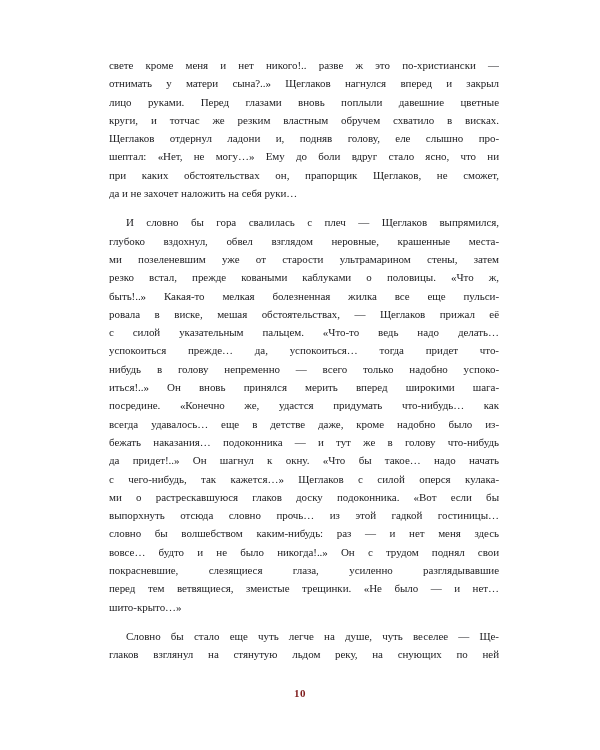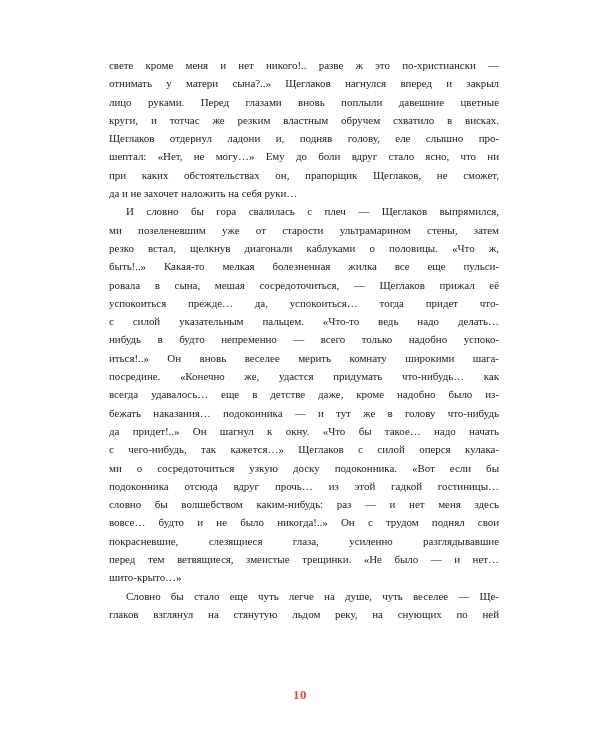--- a/index.html
+++ b/index.html
@@ -30,62 +30,64 @@
     text-align: justify;
     text-align-last: justify;
     letter-spacing: -0.05px;
     white-space: normal;
   }
   .text-line.para-end {
     text-align-last: left;
   }
   .text-line.indent {
     text-indent: 17px;
+    margin-top: 11px;
   }
   .page-number {
     position: absolute;
     left: 0;
     top: 687px;
     width: 600px;
     text-align: center;
-    font-size: 13px;
+    font-size: 11px;
     font-weight: bold;
-    color: #ef4444;
+    color: #7f1d1d;
     letter-spacing: 0.5px;
   }
 </style>
 </head>
 <body>
 
 <div class="book-page">
   <div class="text-block">
       <div class="text-line">свете кроме меня и нет никого!.. разве ж это по-христиански —</div>
       <div class="text-line">отнимать у матери сына?..» Щеглаков нагнулся вперед и закрыл</div>
       <div class="text-line">лицо руками. Перед глазами вновь поплыли давешние цветные</div>
       <div class="text-line">круги, и тотчас же резким властным обручем схватило в висках.</div>
       <div class="text-line">Щеглаков отдернул ладони и, подняв голову, еле слышно про-</div>
       <div class="text-line">шептал: «Нет, не могу…» Ему до боли вдруг стало ясно, что ни</div>
       <div class="text-line">при каких обстоятельствах он, прапорщик Щеглаков, не сможет,</div>
       <div class="text-line para-end">да и не захочет наложить на себя руки…</div>
       <div class="text-line indent">И словно бы гора свалилась с плеч — Щеглаков выпрямился,</div>
+      <div class="text-line">глубоко вздохнул, обвел взглядом неровные, крашенные места-</div>
       <div class="text-line">ми позеленевшим уже от старости ультрамарином стены, затем</div>
-      <div class="text-line">резко встал, щелкнув диагонали каблуками о половицы. «Что ж,</div>
+      <div class="text-line">резко встал, прежде коваными каблуками о половицы. «Что ж,</div>
       <div class="text-line">быть!..» Какая-то мелкая болезненная жилка все еще пульси-</div>
-      <div class="text-line">ровала в сына, мешая сосредоточиться, — Щеглаков прижал её</div>
+      <div class="text-line">ровала в виске, мешая обстоятельствах, — Щеглаков прижал её</div>
+      <div class="text-line">с силой указательным пальцем. «Что-то ведь надо делать…</div>
       <div class="text-line">успокоиться прежде… да, успокоиться… тогда придет что-</div>
-      <div class="text-line">с силой указательным пальцем. «Что-то ведь надо делать…</div>
-      <div class="text-line">нибудь в будто непременно — всего только надобно успоко-</div>
-      <div class="text-line">иться!..» Он вновь веселее мерить комнату широкими шага-</div>
+      <div class="text-line">нибудь в голову непременно — всего только надобно успоко-</div>
+      <div class="text-line">иться!..» Он вновь принялся мерить вперед широкими шага-</div>
       <div class="text-line">посредине. «Конечно же, удастся придумать что-нибудь… как</div>
       <div class="text-line">всегда удавалось… еще в детстве даже, кроме надобно было из-</div>
       <div class="text-line">бежать наказания… подоконника — и тут же в голову что-нибудь</div>
       <div class="text-line">да придет!..» Он шагнул к окну. «Что бы такое… надо начать</div>
       <div class="text-line">с чего-нибудь, так кажется…» Щеглаков с силой оперся кулака-</div>
-      <div class="text-line">ми о сосредоточиться узкую доску подоконника. «Вот если бы</div>
-      <div class="text-line">подоконника отсюда вдруг прочь… из этой гадкой гостиницы…</div>
+      <div class="text-line">ми о растрескавшуюся глаков доску подоконника. «Вот если бы</div>
+      <div class="text-line">выпорхнуть отсюда словно прочь… из этой гадкой гостиницы…</div>
       <div class="text-line">словно бы волшебством каким-нибудь: раз — и нет меня здесь</div>
       <div class="text-line">вовсе… будто и не было никогда!..» Он с трудом поднял свои</div>
       <div class="text-line">покрасневшие, слезящиеся глаза, усиленно разглядывавшие</div>
       <div class="text-line">перед тем ветвящиеся, змеистые трещинки. «Не было — и нет…</div>
       <div class="text-line para-end">шито-крыто…»</div>
       <div class="text-line indent">Словно бы стало еще чуть легче на душе, чуть веселее — Ще-</div>
       <div class="text-line">глаков взглянул на стянутую льдом реку, на снующих по ней</div>
     </div>
   <div class="page-number">10</div>
 </div>

